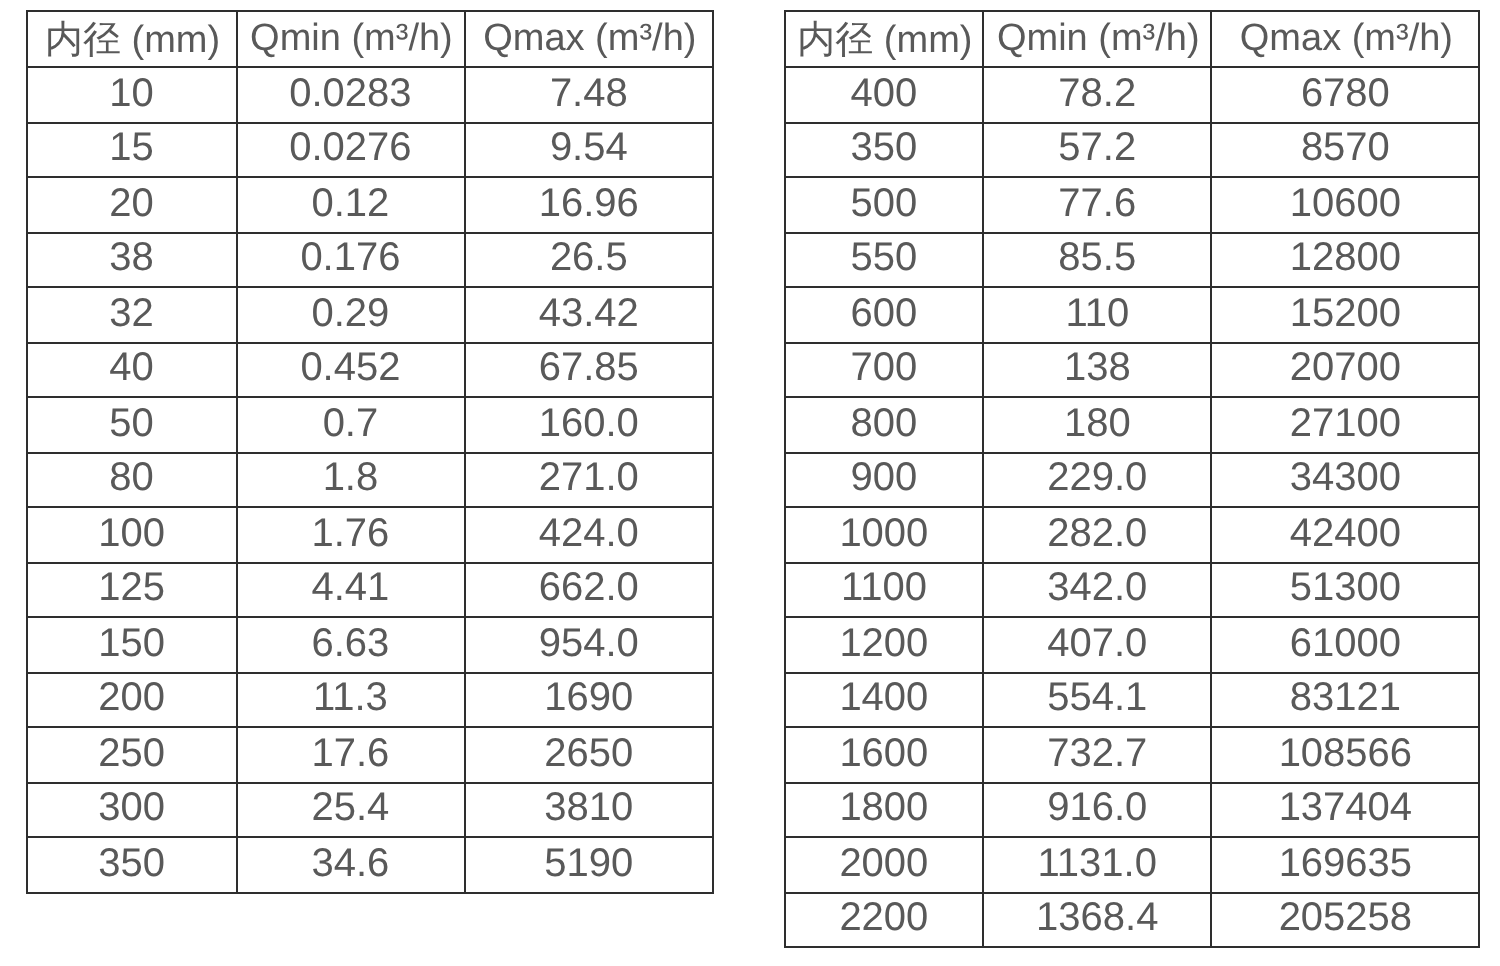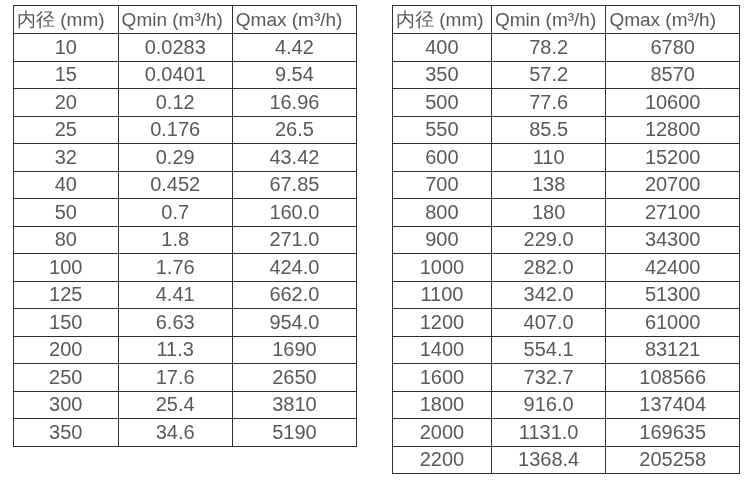--- a/index.html
+++ b/index.html
@@ -27,21 +27,21 @@
   .spec-table th,
   .spec-table td {
     border: 1px solid #2e2e2e;
     white-space: nowrap;
     overflow: hidden;
     vertical-align: middle;
   }
   .spec-table th {
     font-weight: 400;
     font-size: 19px;
-    text-align: left;
+    text-align: center;
     padding: 0 2px 0 3px;
     height: 27px;
   }
   .spec-table td {
     font-size: 20px;
     text-align: center;
     padding: 0 2px;
     height: 26.5px;
   }
   
@@ -68,34 +68,34 @@
       <tr>
         <th>内径 (mm)</th>
         <th>Qmin (m³/h)</th>
         <th>Qmax (m³/h)</th>
       </tr>
     </thead>
     <tbody>
         <tr>
           <td>10</td>
           <td>0.0283</td>
-          <td>4.42</td>
+          <td>7.48</td>
         </tr>
         <tr>
           <td>15</td>
-          <td>0.0401</td>
+          <td>0.0276</td>
           <td>9.54</td>
         </tr>
         <tr>
           <td>20</td>
           <td>0.12</td>
           <td>16.96</td>
         </tr>
         <tr>
-          <td>25</td>
+          <td>38</td>
           <td>0.176</td>
           <td>26.5</td>
         </tr>
         <tr>
           <td>32</td>
           <td>0.29</td>
           <td>43.42</td>
         </tr>
         <tr>
           <td>40</td>

